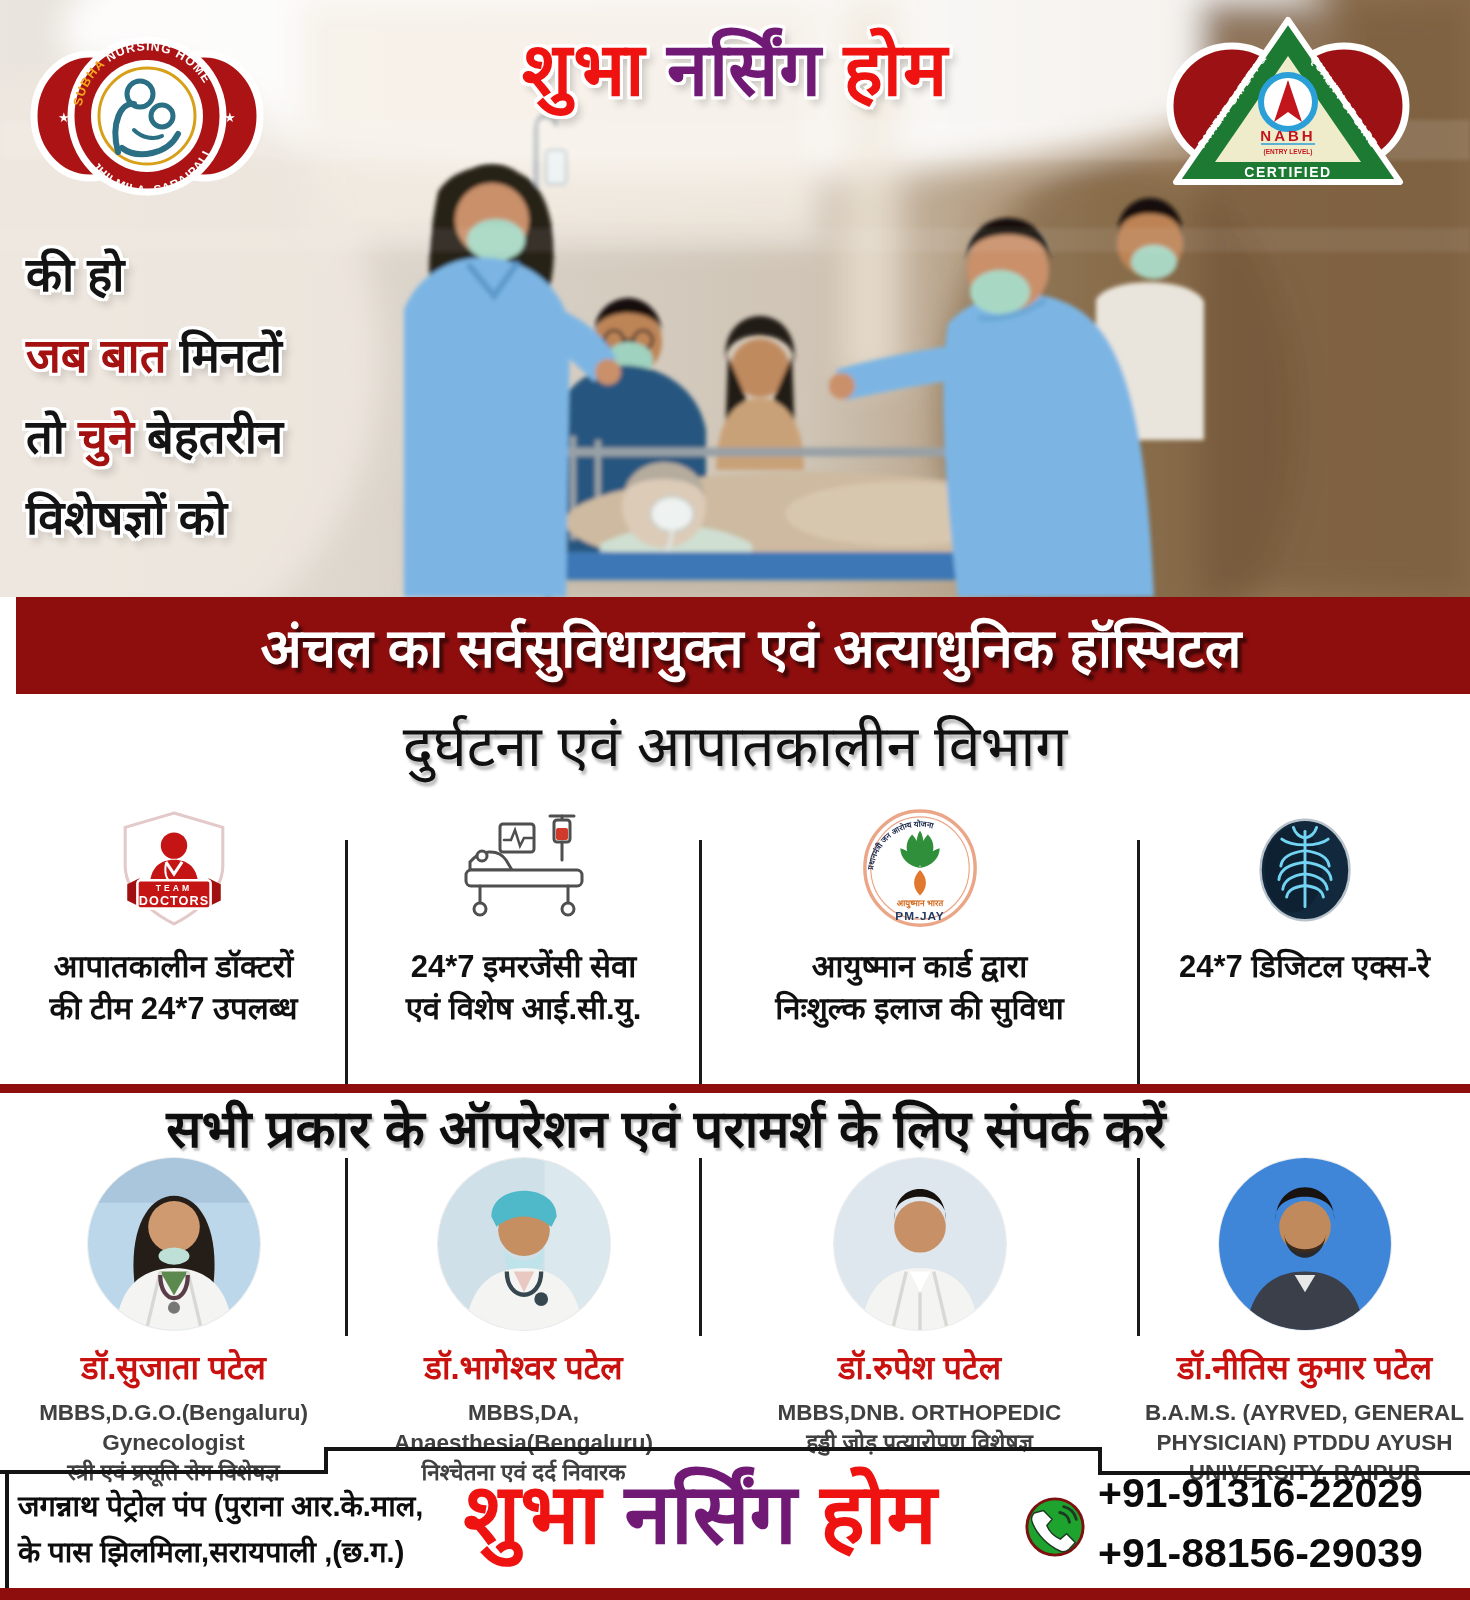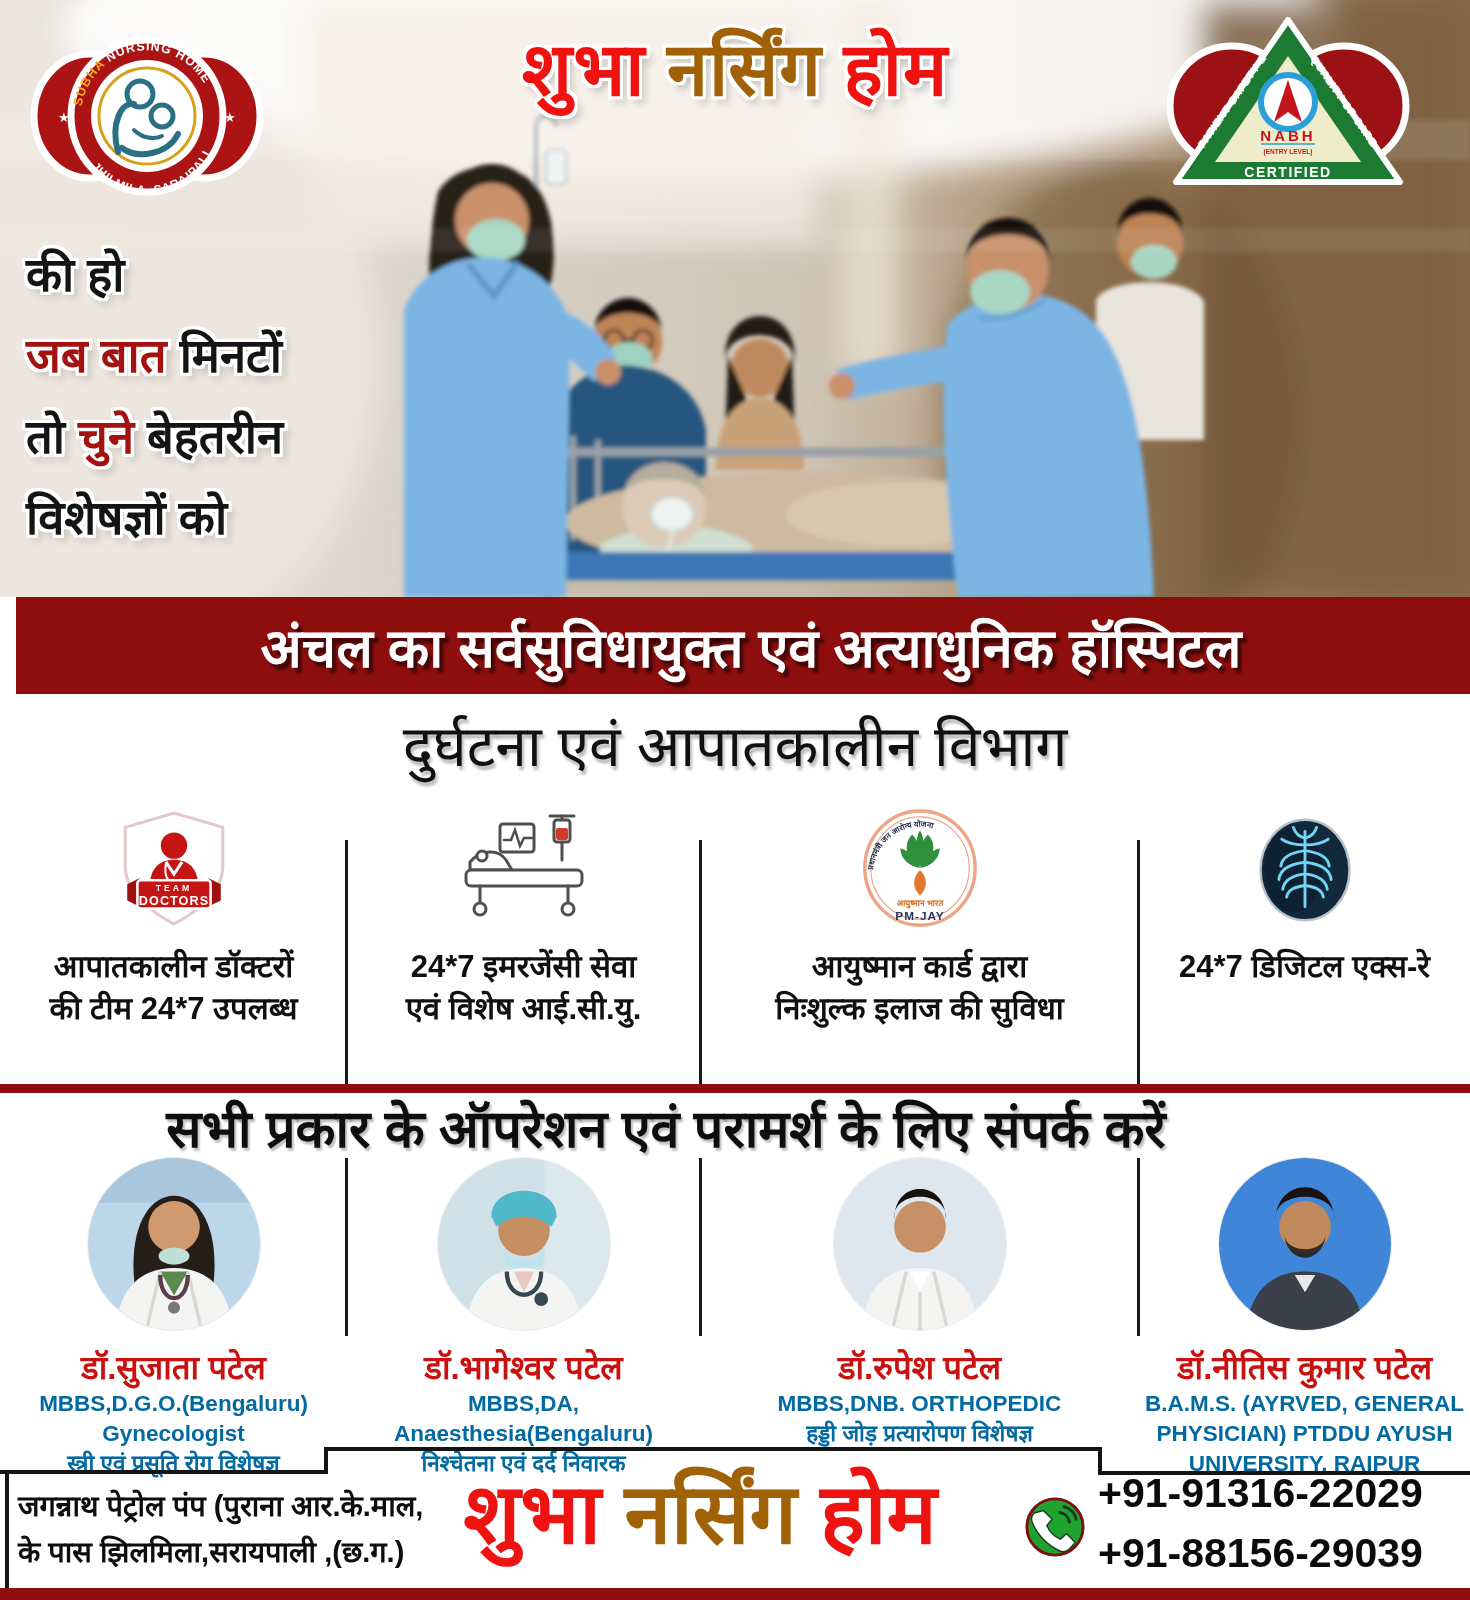--- a/index.html
+++ b/index.html
@@ -10,21 +10,21 @@
   
   .hero{top:0;left:0;width:1470px;height:597px;}
   .hero svg{display:block;}
   .logo{top:18px;left:22px;width:250px;height:200px;}
   .nabh{top:10px;left:1158px;width:260px;height:205px;}
   .main-title{top:16px;left:50%;transform:translateX(-50%);white-space:nowrap;
     font-size:74px;font-weight:800;letter-spacing:1px;}
   .outline{text-shadow:-3px -3px 0 #fff,3px -3px 0 #fff,-3px 3px 0 #fff,3px 3px 0 #fff,
     0 -3px 0 #fff,0 3px 0 #fff,-3px 0 0 #fff,3px 0 0 #fff,5px 7px 9px rgba(0,0,0,.22);}
   .red{color:#ee1310;margin-top:20px;}
-  .navy{color:#a16207;}
+  .navy{color:#701a75;}
   .tagline{top:234px;left:26px;font-size:47px;font-weight:800;line-height:81px;color:#141414;}
   .t-red{color:#a31110;}
 
   
   .banner{top:597px;left:16px;width:1470px;height:97px;background:#8e0e0e;
     display:flex;align-items:center;justify-content:center;}
   .banner span{color:#ffffff;font-size:54px;font-weight:800;
     text-shadow:4px 5px 3px rgba(0,0,0,.55);white-space:nowrap;}
   .emg-heading{top:694px;left:0;width:1470px;height:100px;display:flex;align-items:center;
     justify-content:center;font-size:57px;font-weight:400;color:#101010;
@@ -42,22 +42,22 @@
     justify-content:center;font-size:52px;font-weight:800;color:#0e0e0e;
     text-shadow:2px 3px 2px rgba(0,0,0,.25);white-space:nowrap;}
 
   
   .doctors{top:1158px;left:0;width:1470px;display:flex;align-items:flex-start;}
   .doc{display:flex;flex-direction:column;align-items:center;}
   .doc-photo{width:172px;height:172px;border-radius:50%;overflow:hidden;
     box-shadow:0 0 0 1px rgba(0,0,0,.08);}
   .doc-photo svg{display:block;width:100%;height:100%;}
   .doc-name{margin-top:14px;font-size:33px;font-weight:800;color:#c9120f;white-space:nowrap;}
-  .doc-creds{font-size:22.5px;font-weight:700;line-height:30px;
-    color:#0369a1;text-align:center;}
+  .doc-creds{margin-top:9px;font-size:22.5px;font-weight:700;line-height:30px;
+    color:#404040;text-align:center;}
 
   
   .f-border{top:1440px;left:0;width:1470px;height:160px;pointer-events:none;}
   .addr{top:1483px;left:18px;font-size:29px;font-weight:800;line-height:46px;color:#0d0d0d;}
   .f-title{top:1453px;left:700px;transform:translateX(-50%);font-size:84px;font-weight:800;
     white-space:nowrap;}
   .phone-icon{top:1496px;left:1024px;width:62px;height:62px;}
   .phones{top:1463px;left:1098px;font-size:41px;font-weight:800;line-height:60px;color:#0b0b0b;
     white-space:nowrap;}
   .bottombar{top:1588px;left:0;width:1470px;height:12px;background:#8e0e0e;}

